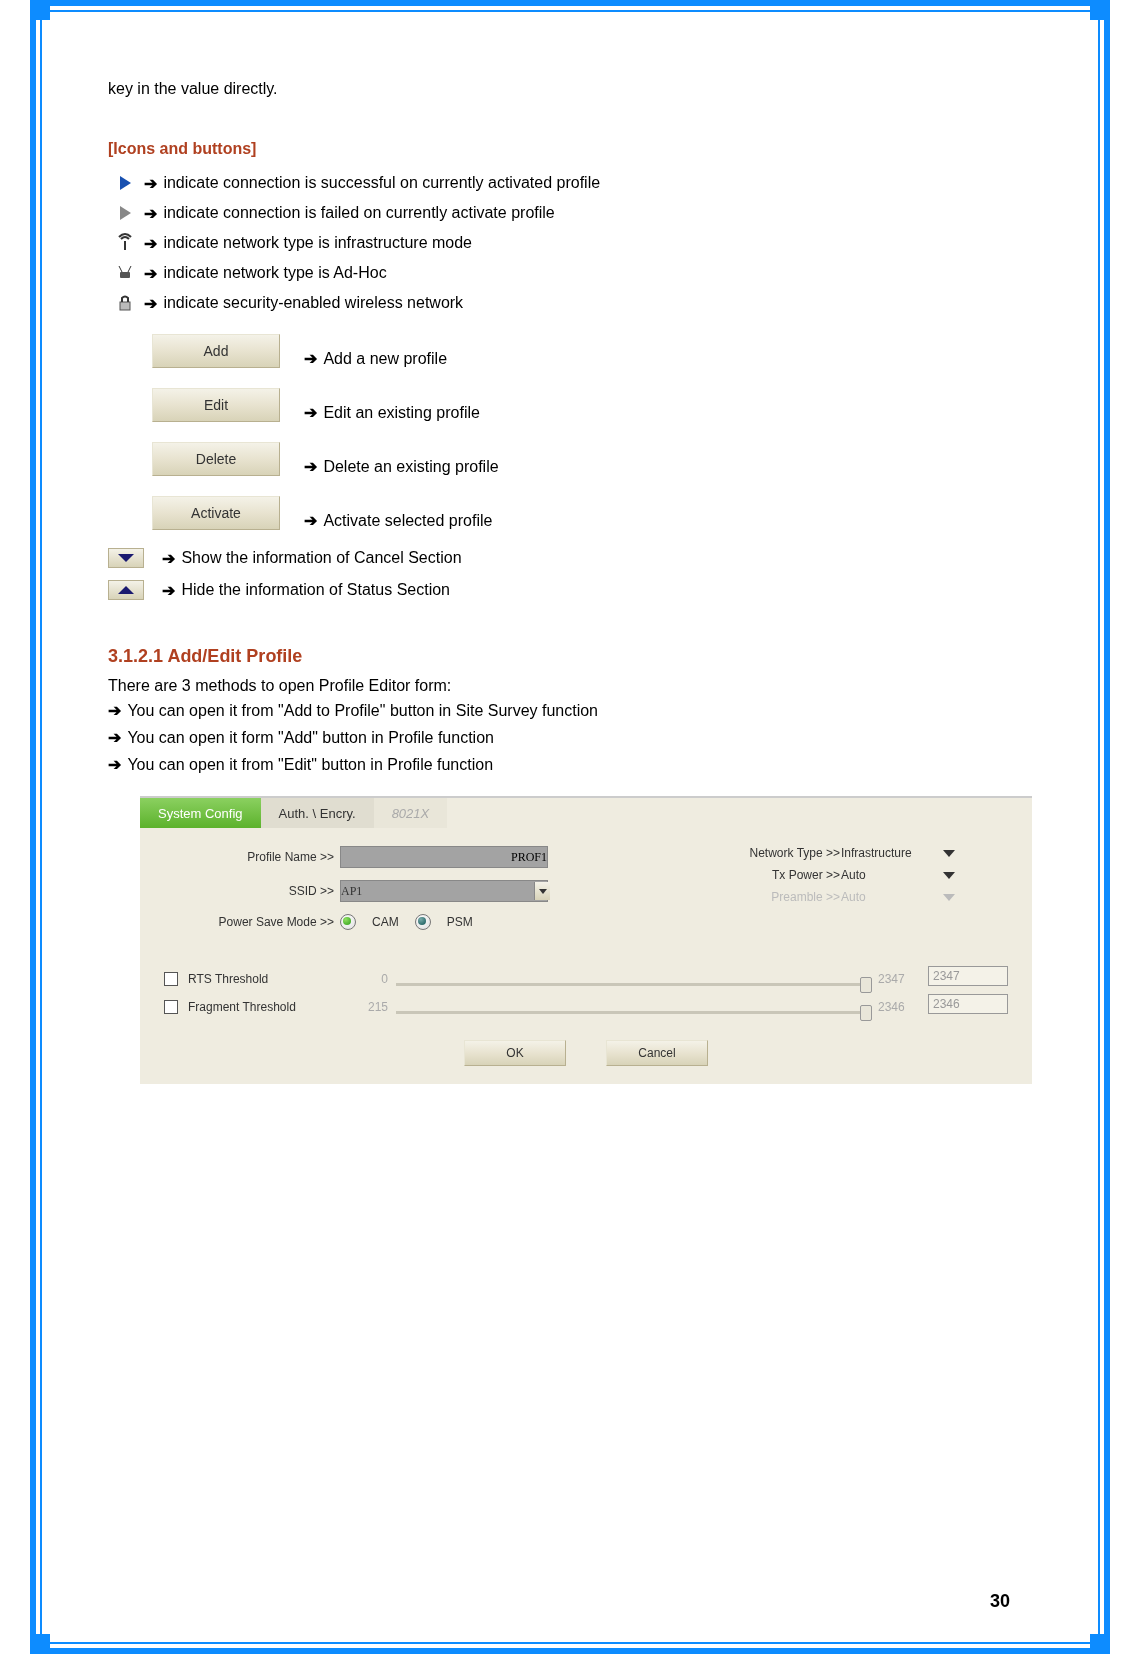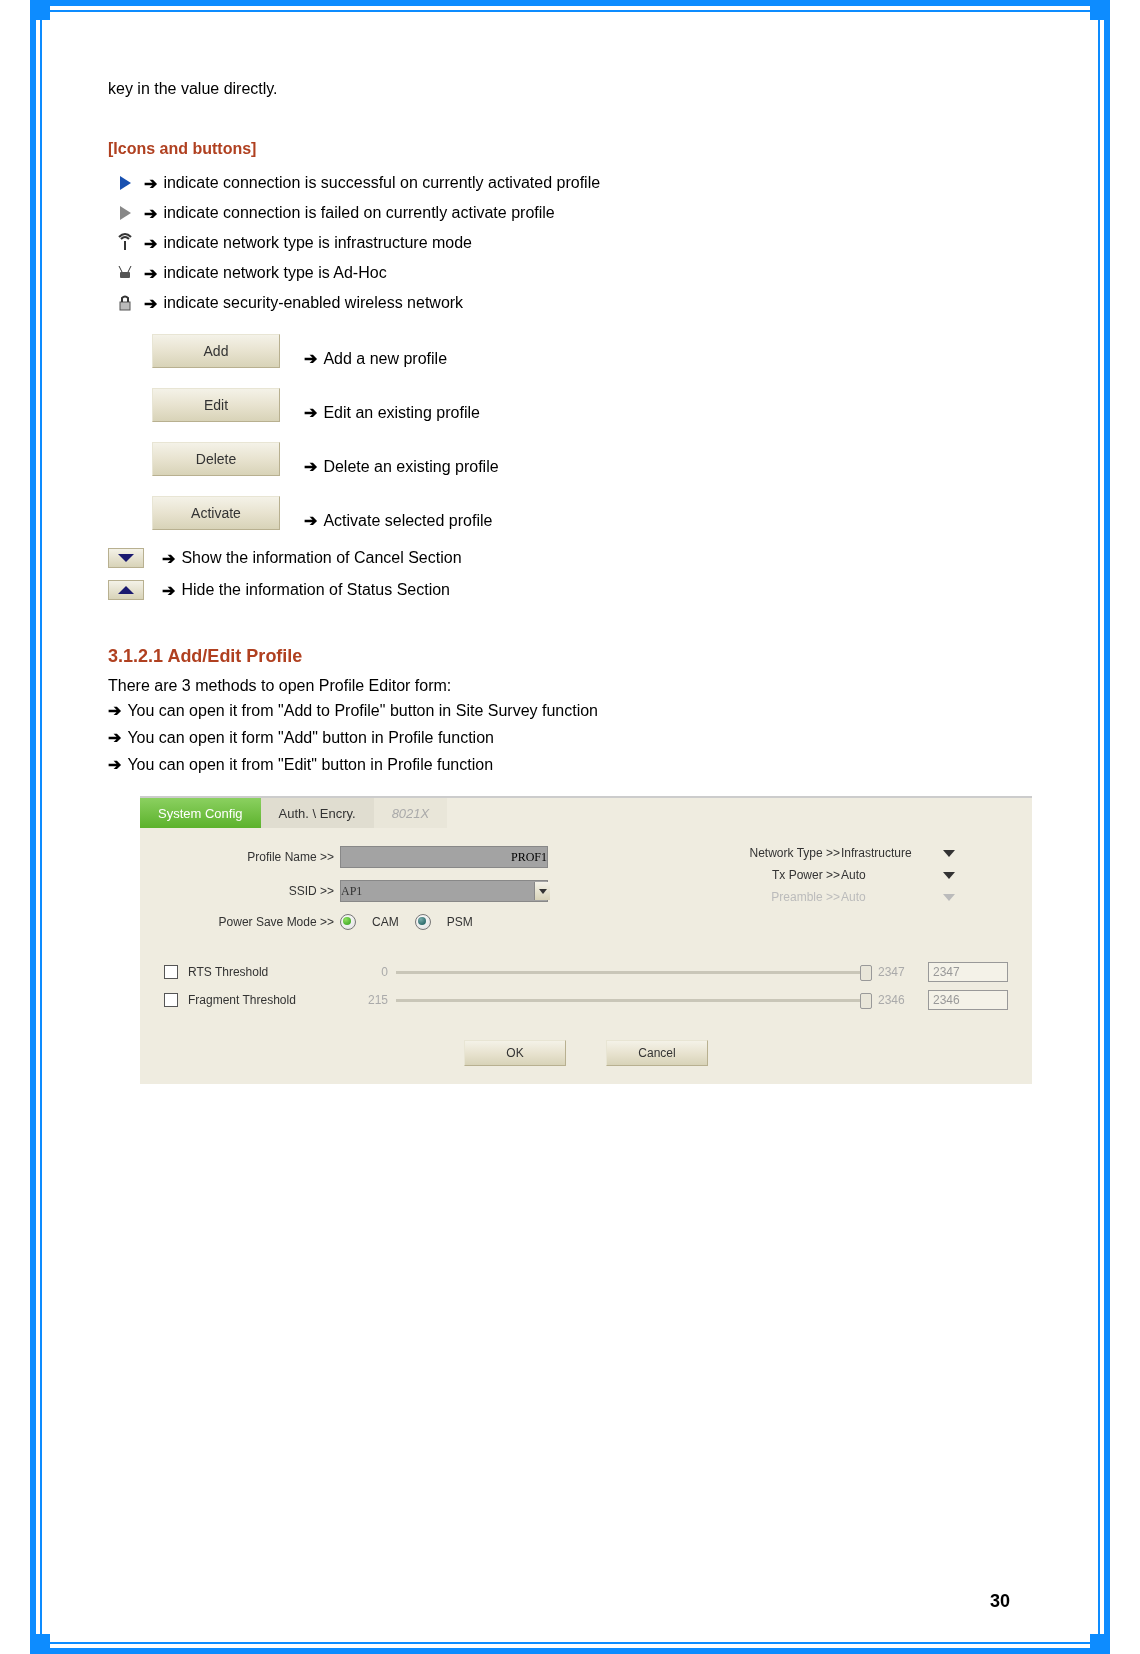--- a/index.html
+++ b/index.html
@@ -229,21 +229,21 @@
     margin-left:8px;
     width:0;height:0;border-left:6px solid transparent;border-right:6px solid transparent;border-top:7px solid #333;
   }
   .dd-caret.disabled { border-top-color: #bbb; }
   .dd-row.disabled { color:#bbb; }
 
   .threshold-area {
     padding: 6px 24px 10px 24px;
   }
   .threshold-row {
-    display:flex; align-items:center; height:28px; font-size:12px;
+    display:flex; align-items:flex-end; height:28px; font-size:12px;
   }
   .cb {
     width:12px; height:12px; border:1px solid #555; background:#fff; margin-right:10px;
     display:inline-block;
   }
   .th-label { width: 150px; }
   .th-min { width:50px; text-align:right; color:#aaa; padding-right:8px;}
   .slider-track {
     flex:1; height:3px; background:#c9c6b8; position:relative; margin-right:8px;
   }

